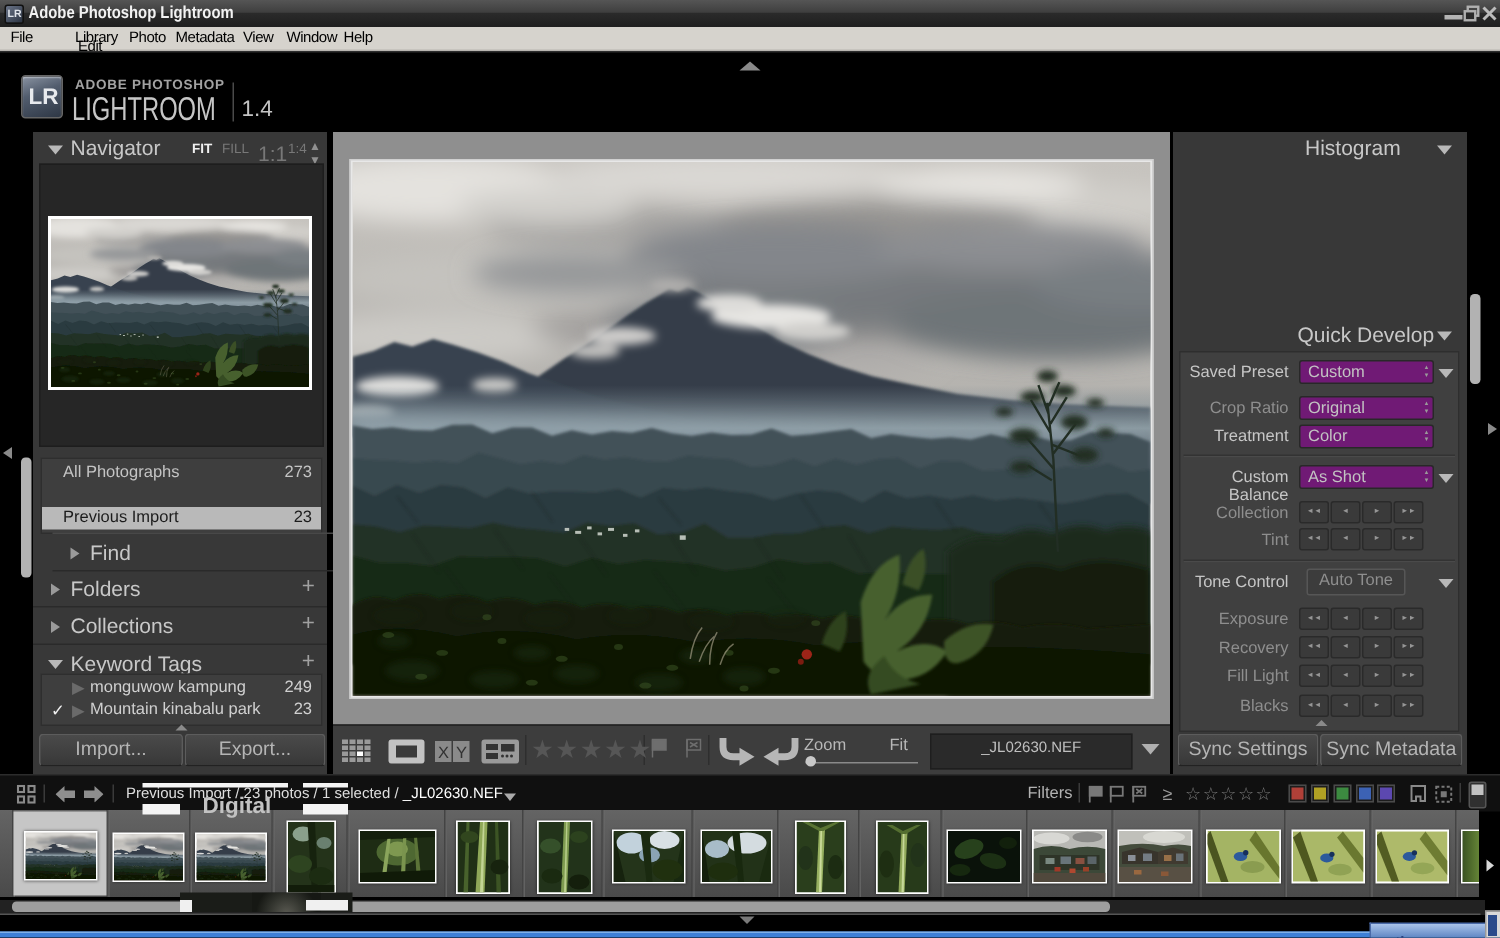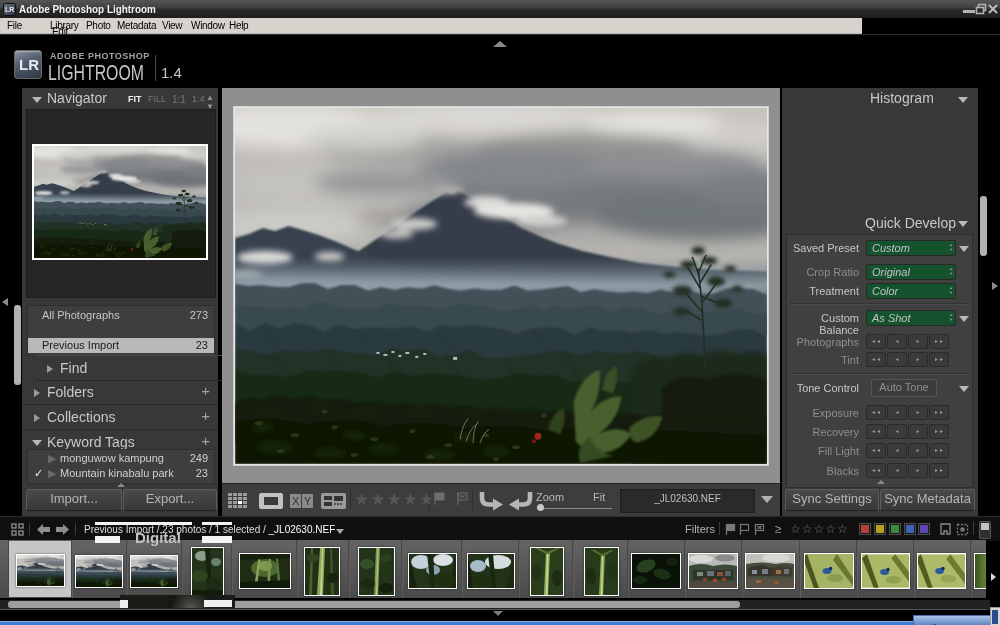--- a/index.html
+++ b/index.html
@@ -2,21 +2,21 @@
 <html><head>
 <meta charset="utf-8">
 <style>
   html,body{margin:0;padding:0;}
   body{width:1000px;height:625px;position:relative;overflow:hidden;background:#000;
        font-family:"Liberation Sans",sans-serif;}
   .abs{position:absolute;}
   .msep{display:inline-block;width:20px;text-align:center;color:#4c4c4c;}
   .qlab{left:0;width:72px;text-align:right;color:#8e8e8e;}
   .qbright{color:#c6c6c6;}
-  .qdrop{left:79px;width:88px;height:14px;background:#14532d;border:1px solid #282828;border-radius:2px;color:#c2c2c2;font-style:italic;}
+  .qdrop{left:79px;width:88px;height:14px;background:#701a75;border:1px solid #282828;border-radius:2px;color:#c2c2c2;}
   .qdrop span{position:absolute;left:5px;top:1px;}
   .qdrop .spin{left:auto;right:2px;top:1px;font-size:4px;line-height:5px;color:#9a9a9a;}
   .qarr{left:172px;width:0;height:0;border-left:5px solid transparent;border-right:5px solid transparent;border-top:6px solid #b8b8b8;}
   .qbtns{left:79px;width:84px;height:13px;}
   .qbtns i{position:absolute;top:0;width:18px;height:13px;background:#3a3a3a;border:1px solid #2a2a2a;border-radius:2px;font-style:normal;font-size:5px;color:#969696;text-align:center;line-height:13px;}
   .qbtns i:nth-child(1){left:0;}
   .qbtns i:nth-child(2){left:21px;}
   .qbtns i:nth-child(3){left:42px;}
   .qbtns i:nth-child(4){left:63px;}
   .sq{top:6px;width:10px;height:10px;border:1px solid #4a4a4a;background:#1c1c1c;}
@@ -37,21 +37,21 @@
   <div class="abs" style="left:19px;top:3px;font-size:11.5px;font-weight:bold;color:#f2f2f2;transform:scaleX(.86);transform-origin:0 0;white-space:nowrap;">Adobe Photoshop Lightroom</div>
 
   <svg class="abs" style="left:955px;top:2px;" width="45" height="14" viewBox="0 0 45 14">
     <rect x="8" y="8" width="12" height="3" fill="#b4b4b4"></rect>
     <rect x="23.5" y="2.5" width="7" height="6" fill="none" stroke="#b0b0b0" stroke-width="1.6"></rect>
     <rect x="21.5" y="5.5" width="7" height="6" fill="#2a2a2a" stroke="#b0b0b0" stroke-width="1.6"></rect>
     <path d="M34 3 L42 11 M42 3 L34 11" stroke="#bcbcbc" stroke-width="2" fill="none"></path>
   </svg>
 </div>
 
-<div class="abs" style="left:0;top:18px;width:862px;height:16px;background:#d6d3cd;border-bottom:1px solid #b8b5b0;box-sizing:border-box;color:#000;font-size:10px;letter-spacing:-.3px;">
+<div class="abs" style="left:0;top:18px;width:1000px;height:16px;background:#d6d3cd;border-bottom:1px solid #b8b5b0;box-sizing:border-box;color:#000;font-size:10px;letter-spacing:-.3px;">
   <span class="abs" style="left:7px;top:2px;">File</span>
   <span class="abs" style="left:28px;top:8px;padding-left:24px;">Edit</span>
   <span class="abs" style="left:50px;top:2px;">Library</span>
   <span class="abs" style="left:86px;top:2px;">Photo</span>
   <span class="abs" style="left:117px;top:2px;">Metadata</span>
   <span class="abs" style="left:162px;top:2px;">View</span>
   <span class="abs" style="left:191px;top:2px;">Window</span>
   <span class="abs" style="left:229px;top:2px;">Help</span>
 </div>
 
@@ -73,21 +73,21 @@
 
 <div class="abs" style="left:2px;top:298px;width:0;height:0;border-top:4px solid transparent;border-bottom:4px solid transparent;border-right:6px solid #8a8a8a;"></div>
 <div class="abs" style="left:14px;top:305px;width:7px;height:80px;background:#b2b2b2;border-radius:3px;"></div>
 
 <div class="abs" style="left:22px;top:88px;width:196px;height:428px;background:#383838;">
 
   <div class="abs" style="left:10px;top:9px;width:0;height:0;border-left:5px solid transparent;border-right:5px solid transparent;border-top:6px solid #b8b8b8;"></div>
   <div class="abs" style="left:25px;top:2px;font-size:14px;color:#c8c8c8;">Navigator</div>
   <div class="abs" style="left:106px;top:6px;font-size:9px;font-weight:bold;color:#f0f0f0;">FIT</div>
   <div class="abs" style="left:126px;top:6px;font-size:9px;color:#787878;">FILL</div>
-  <div class="abs" style="left:150px;top:6px;font-size:10px;color:#787878;">1:1</div>
+  <div class="abs" style="left:150px;top:6px;font-size:14px;color:#787878;">1:1</div>
   <div class="abs" style="left:170px;top:6px;font-size:9px;color:#787878;">1:4</div>
   <div class="abs" style="left:184px;top:5px;font-size:8px;color:#909090;">▲<br>▼</div>
 
   <div class="abs" style="left:4px;top:21px;width:188px;height:187px;background:#262626;border:1px solid #1d1d1d;"></div>
   <div class="abs" style="left:10px;top:56px;width:176px;height:116px;background:#fff;padding:0;">
     <svg class="abs" style="left:2px;top:2px;" width="172" height="112" viewBox="0 0 534 359" preserveAspectRatio="none">
         <use href="#photoart"></use>
       </svg>
   </div>
 
@@ -259,21 +259,21 @@
       </div>
     <div class="abs" style="left:2px;top:68px;width:181px;height:1px;background:#333;border-bottom:1px solid #4a4a4a;"></div>
 
     <div class="abs qlab qbright" style="top:77px;">Custom Balance</div>
     <div class="abs qdrop" style="top:75px;">
         <span>As Shot</span>
         <span class="spin">▲<br>▼</span>
       </div>
     <div class="abs qarr" style="top:81px;"></div>
 
-    <div class="abs qlab" style="top:101px;">Photographs</div>
+    <div class="abs qlab" style="top:101px;">Collection</div>
     <div class="abs qbtns" style="top:99px;">
         <i>◄◄</i>
         <i>◄</i>
         <i>►</i>
         <i>►►</i>
       </div>
 
     <div class="abs qlab" style="top:119px;">Tint</div>
     <div class="abs qbtns" style="top:117px;">
         <i>◄◄</i>

